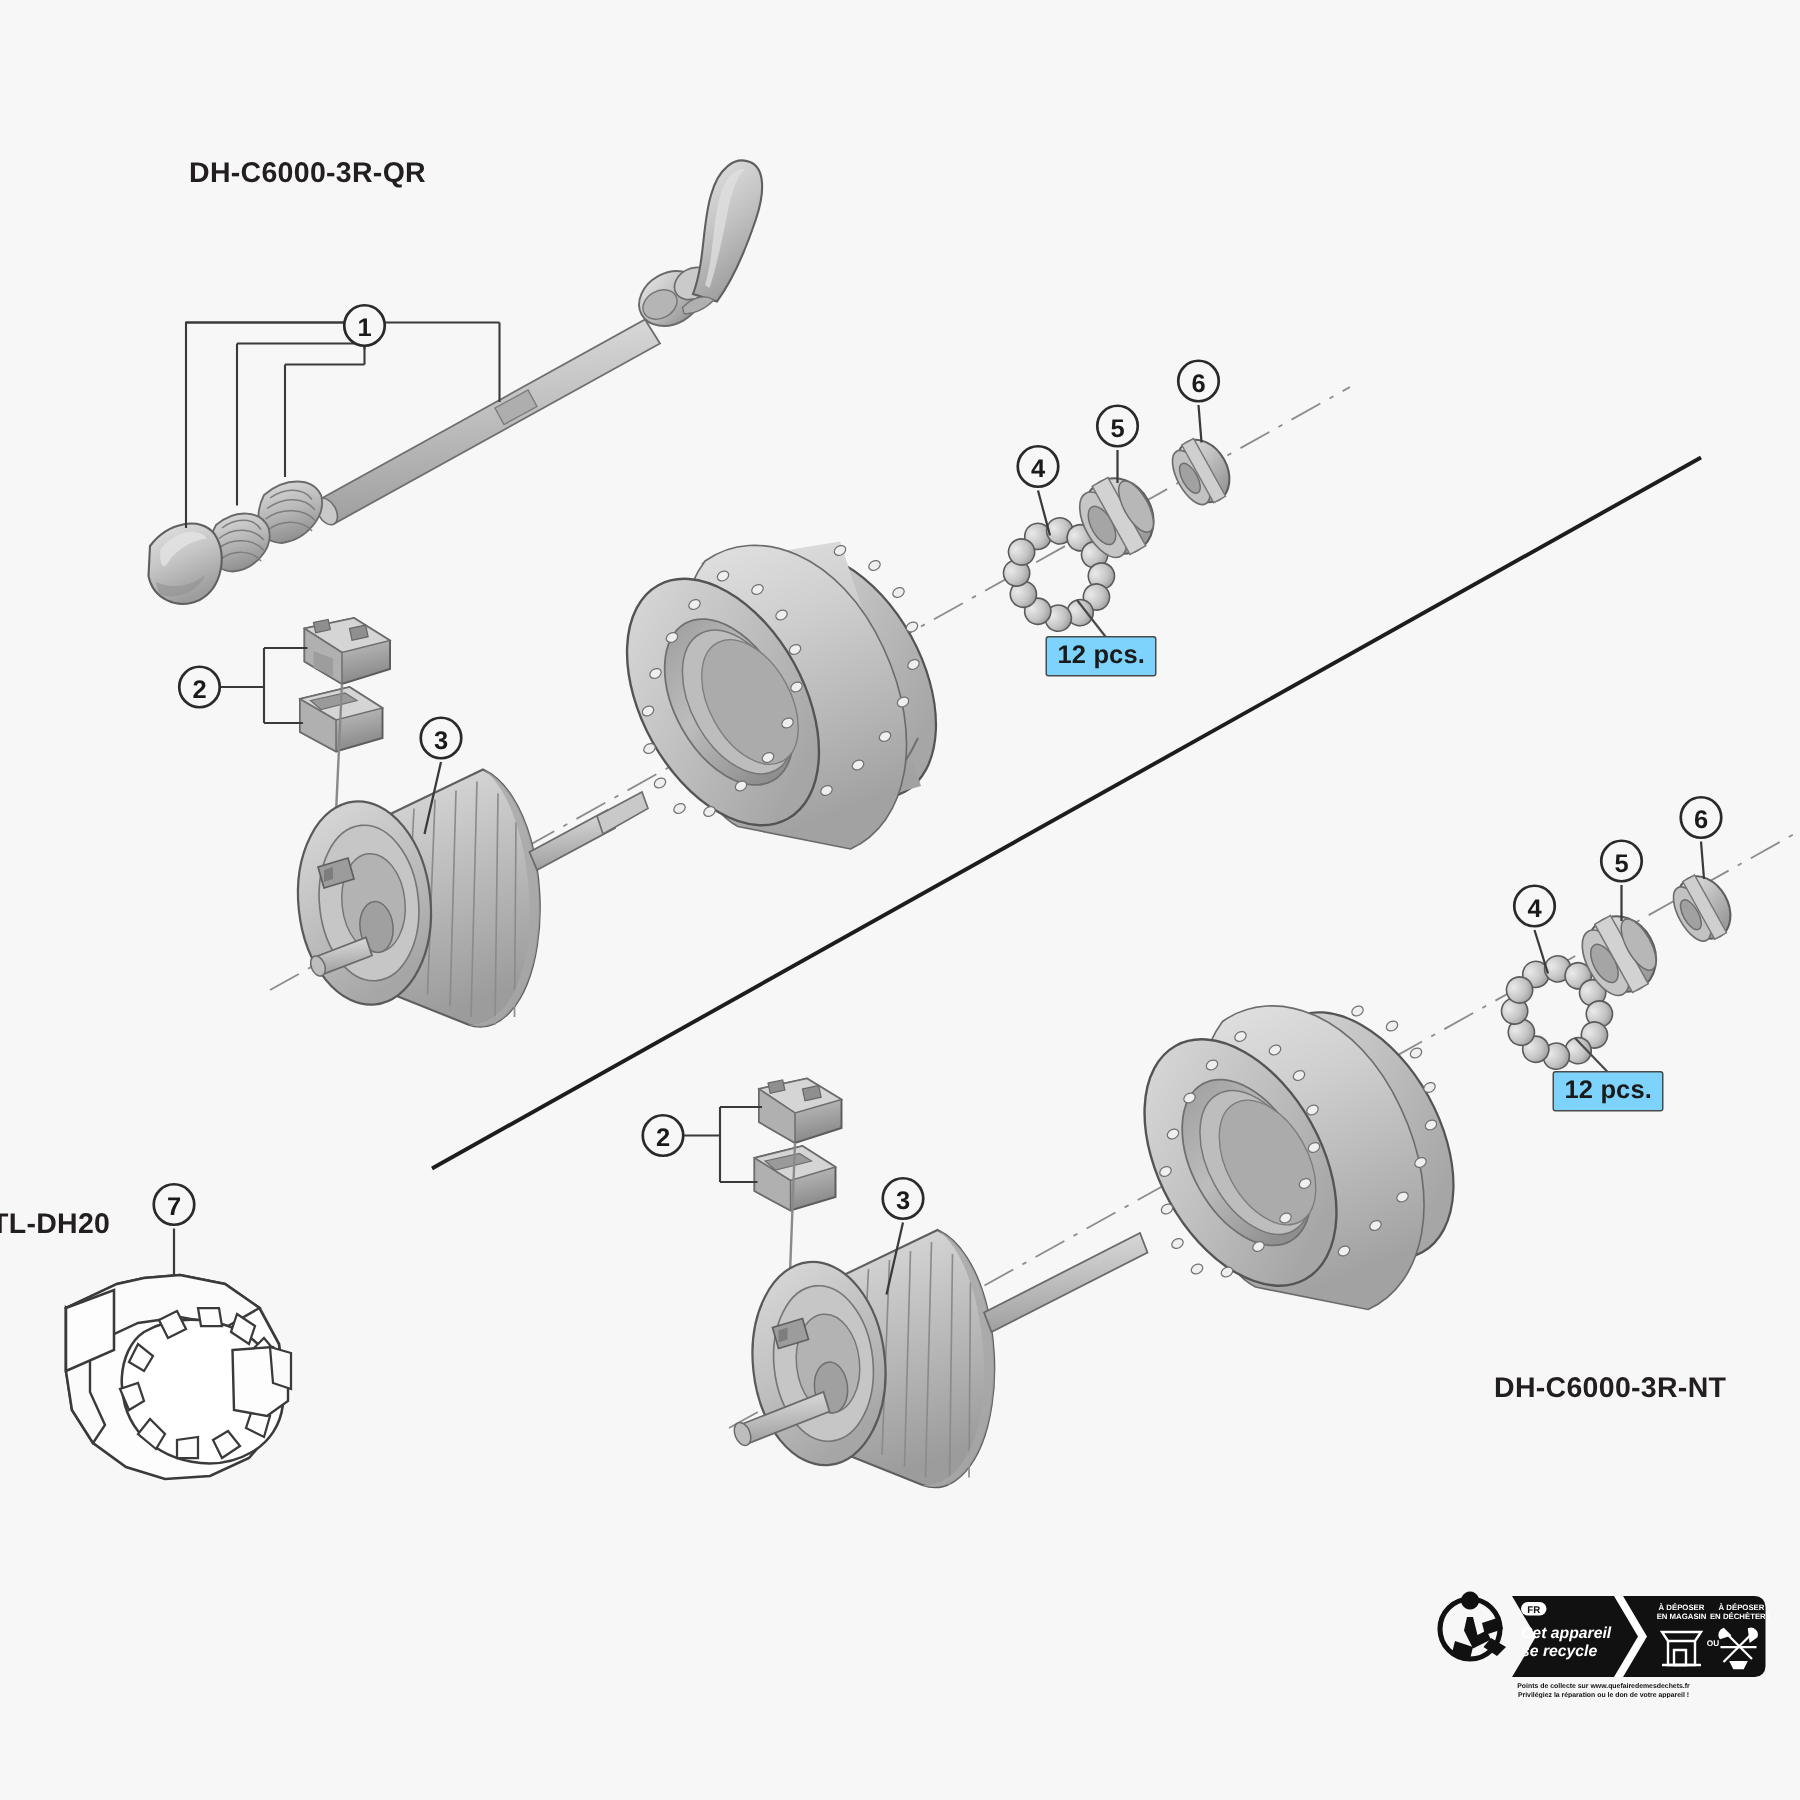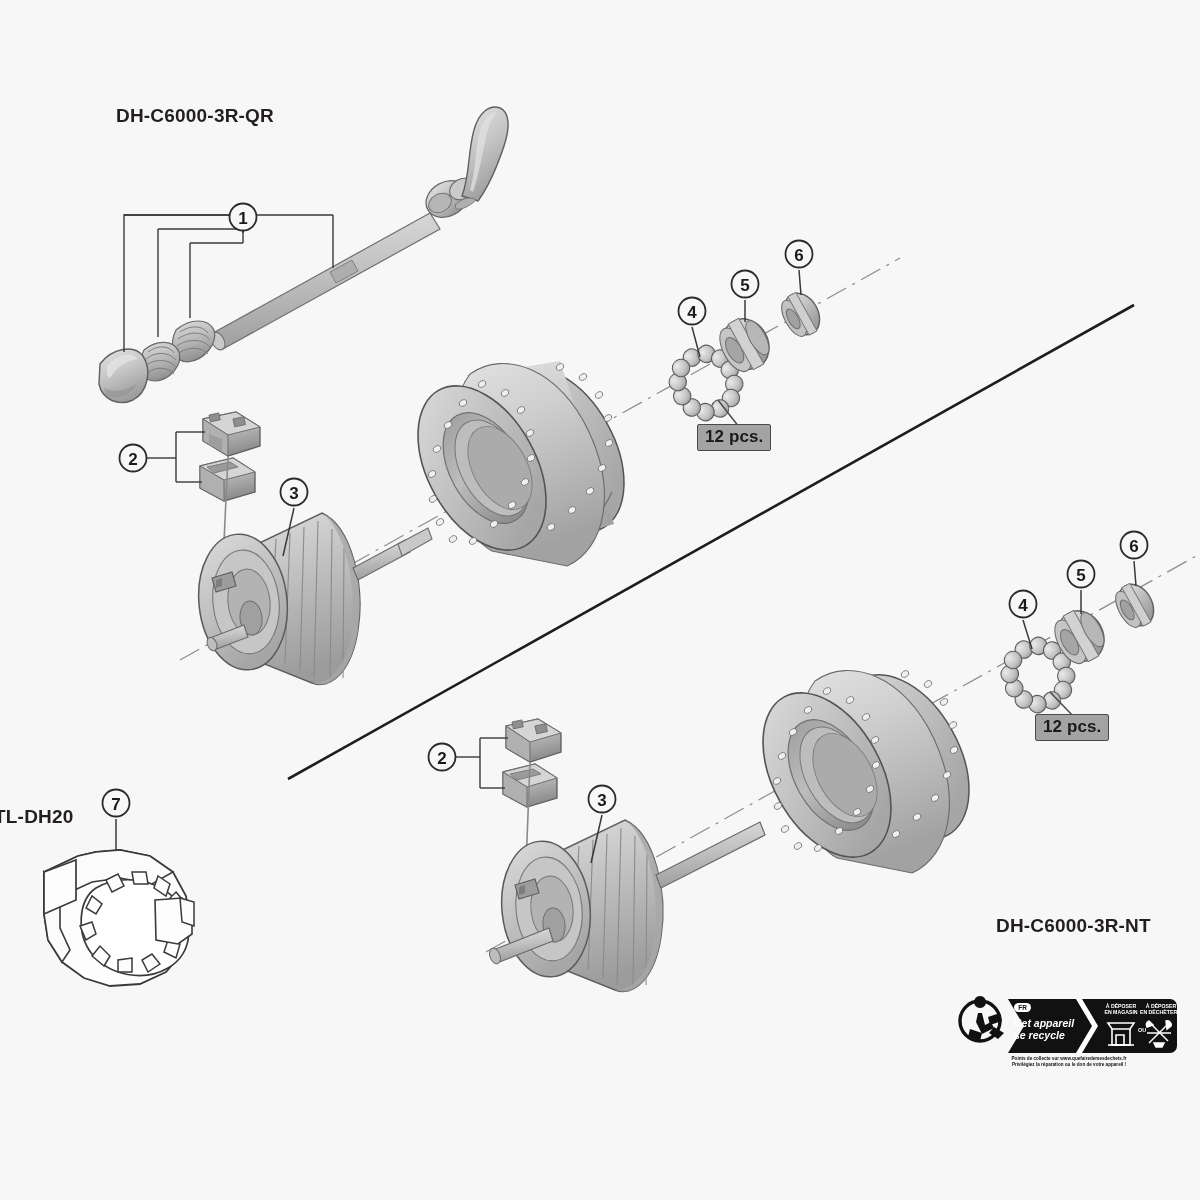--- a/index.html
+++ b/index.html
@@ -15,42 +15,42 @@
 
   .model-title{
     position:absolute;
     font-family:"Liberation Sans",sans-serif;
     font-weight:bold;
     font-size:19px;
     letter-spacing:.2px;
     color:#231f20;
     white-space:nowrap;
   }
-  #title-qr{left:116px;top:105px;}
+  #title-qr{left:126px;top:105px;}
   #title-nt{left:996px;top:915px;}
   #title-tool{left:-6px;top:806px;}
 
   .pcs-box{
     position:absolute;
     border:1.6px solid #4a4a4a;
-    background:#a3a3a3;
+    background:#7dd3fc;
     border-radius:2px;
     padding:2px 7px 3px 7px;
     font-weight:bold;
     font-size:17px;
     color:#1a1a1a;
     white-space:nowrap;
     letter-spacing:.1px;
   }
   #pcs-qr{left:697px;top:424px;}
   #pcs-nt{left:1035px;top:714px;}
 
   .recycle{
     position:absolute;
-    left:958px;top:991px;
+    left:958px;top:1056px;
     width:222px;height:76px;
   }
 </style>
 </head>
 <body>
 
 <div class="stage">
 
 <svg class="diagram" viewBox="0 0 1200 1200">
   <defs>

